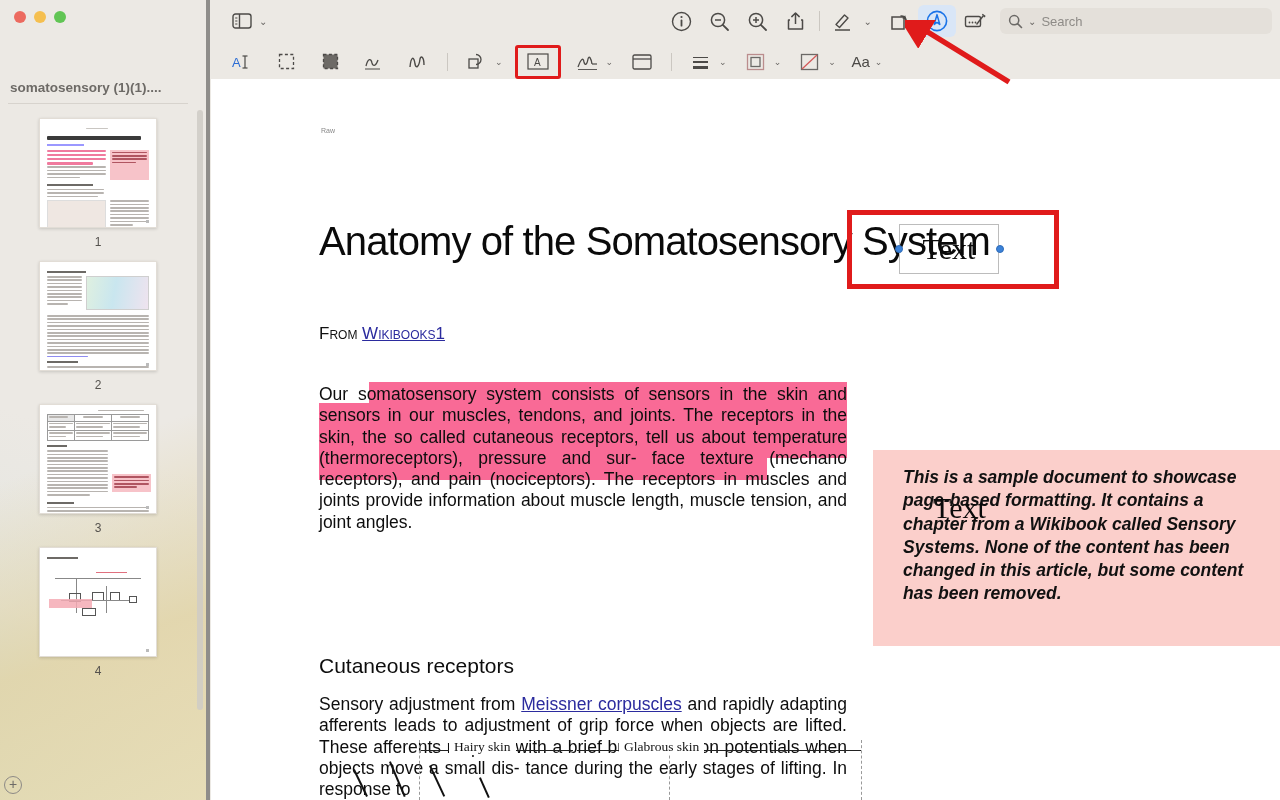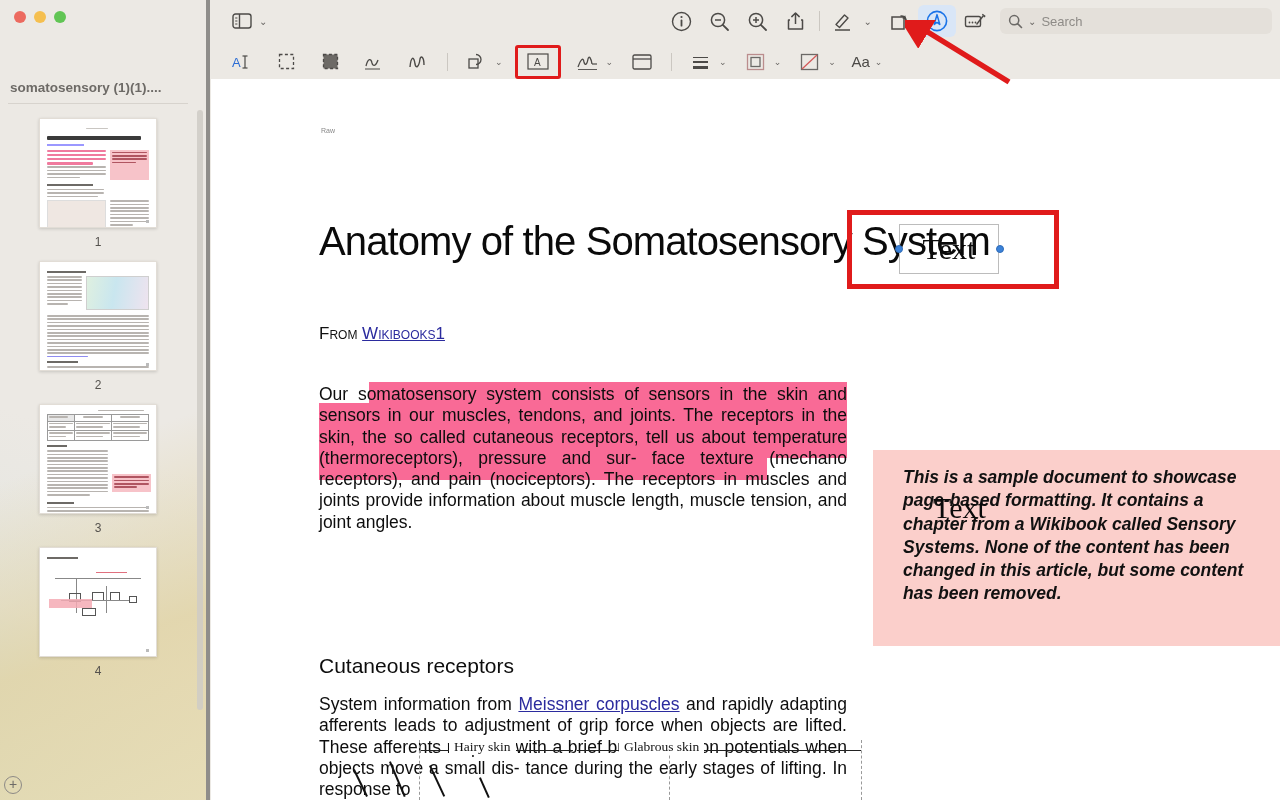--- a/index.html
+++ b/index.html
@@ -626,21 +626,21 @@
         </div>
 
         <div id="highlight-rect"></div>
         <div id="highlight-rect2"></div>
         <div id="highlight-notch"></div>
 
         <p id="para1" class="body-col">Our somatosensory system consists of sensors in the skin and sensors in our muscles, tendons, and joints. The receptors in the skin, the so called cutaneous receptors, tell us about temperature (thermoreceptors), pressure and sur- face texture (mechano receptors), and pain (nociceptors). The receptors in muscles and joints provide information about muscle length, muscle tension, and joint angles.</p>
 
         <h2 id="heading2">Cutaneous receptors</h2>
 
-        <p id="para2" class="body-col"><span>System information from </span><a href="#">Meissner corpuscles</a><span> and rapidly adapting afferents leads to adjustment of grip force when objects are lifted. These afferents respond with a brief burst of action potentials when objects move a small dis- tance during the early stages of lifting. In response to</span></p>
+        <p id="para2" class="body-col"><span>Sensory adjustment from </span><a href="#">Meissner corpuscles</a><span> and rapidly adapting afferents leads to adjustment of grip force when objects are lifted. These afferents respond with a brief burst of action potentials when objects move a small dis- tance during the early stages of lifting. In response to</span></p>
 
         <div id="callout">
           <p>This is a sample document to showcase page-based formatting. It contains a chapter from a Wikibook called Sensory Systems. None of the content has been changed in this article, but some content has been removed.</p>
         </div>
 
         <div id="figure">
           <div class="fig-dash" style="left:88px;top:6px;height:60px;"></div>
           <div class="fig-dash" style="left:338px;top:6px;height:60px;"></div>
           <div class="fig-dash" style="left:530px;top:6px;height:60px;"></div>
           <div class="fig-arrow" style="left:90px;top:16px;width:152px;"></div>

